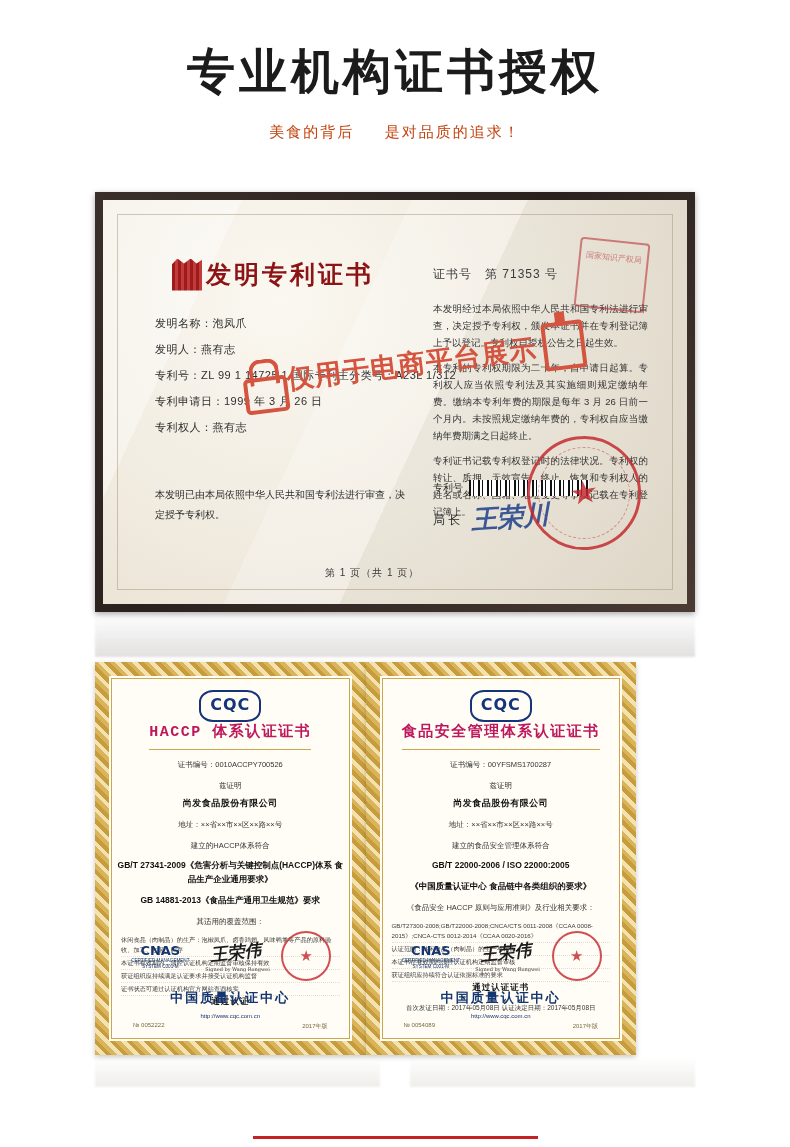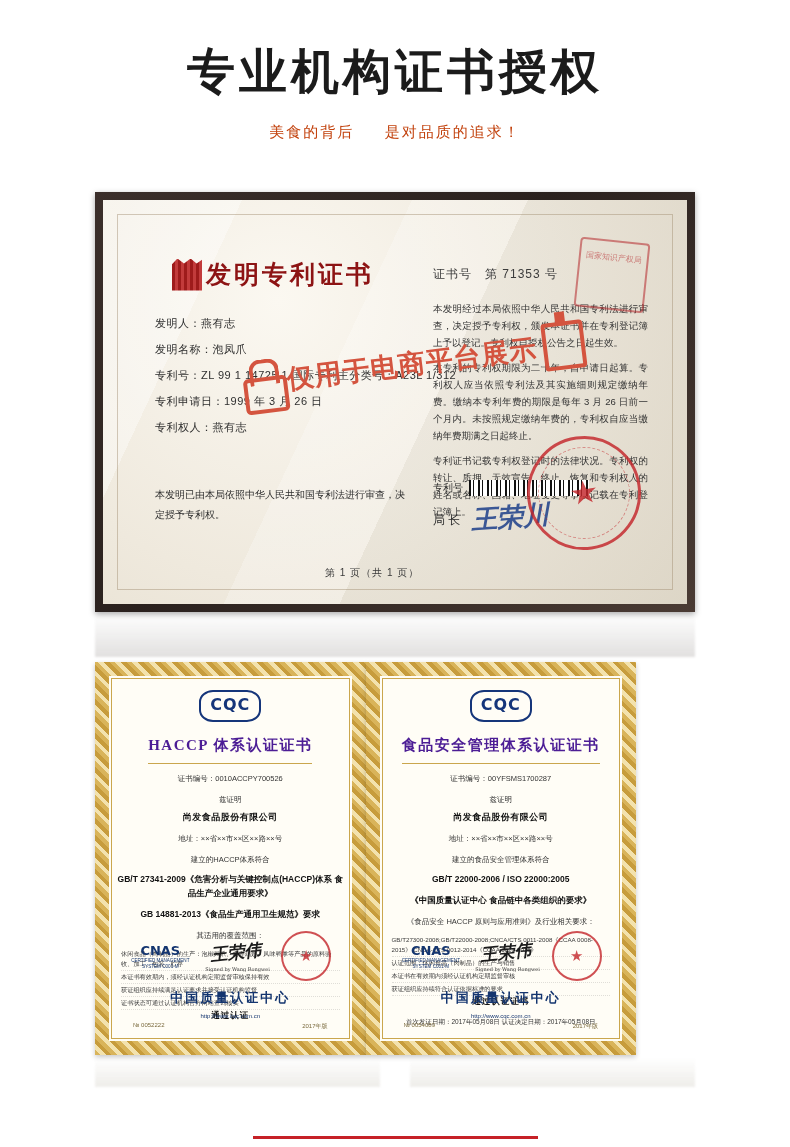--- a/index.html
+++ b/index.html
@@ -217,23 +217,22 @@
   .cqc-logo{
     margin:6px auto 0;
     width:58px;height:28px;
     border:2px solid #15357a;
     border-radius:14px/12px;
     color:#15357a;
     font-family:"DejaVu Sans","Liberation Sans",sans-serif;
     font-weight:bold;font-size:16px;line-height:26px;letter-spacing:1px;
   }
   .cqc-title{
-    margin-top:14px;
-    font-family:Liberation Serif, serif;
-    font-size:15px;font-weight:bold;color:#4c1d95;letter-spacing:1.5px;
+    font-family:Liberation Mono, monospace;
+    font-size:15px;font-weight:bold;color:#be185d;letter-spacing:1.5px;
     border-bottom:1px solid #caa64d;
     padding-bottom:8px;
     display:inline-block;
   }
   .cqc-small{
     margin-top:8px;font-size:7.5px;color:#333;line-height:13px;
   }
   .cqc-company{
     margin-top:5px;font-size:9px;color:#111;font-weight:bold;letter-spacing:.5px;
   }
@@ -335,22 +334,22 @@
           <span class="txt">发明专利证书</span>
         </div>
 
         <div class="cert-no">
           <span>证书号</span>
           &nbsp;
           <span>第 71353 号</span>
         </div>
 
         <div class="field-list">
+          <div class="row">发明名称：泡凤爪</div>
           <div class="row">发明人：燕有志</div>
-          <div class="row">发明名称：泡凤爪</div>
           <div class="row">专利号：ZL 99 1 14725.1    国际专利主分类号：A23L 1/312</div>
           <div class="row">专利申请日：1999 年 3 月 26 日</div>
           <div class="row">专利权人：燕有志</div>
         </div>
 
         <div class="body-text">
           <p>本发明经过本局依照中华人民共和国专利法进行审查，决定授予专利权，颁发本证书并在专利登记簿上予以登记。专利权自授权公告之日起生效。</p>
           <p>本专利的专利权期限为二十年，自申请日起算。专利权人应当依照专利法及其实施细则规定缴纳年费。缴纳本专利年费的期限是每年 3 月 26 日前一个月内。未按照规定缴纳年费的，专利权自应当缴纳年费期满之日起终止。</p>
           <p>专利证书记载专利权登记时的法律状况。专利权的转让、质押、无效宣告、终止、恢复和专利权人的姓名或名称、国籍、地址变更等事项记载在专利登记簿上。</p>
         </div>

